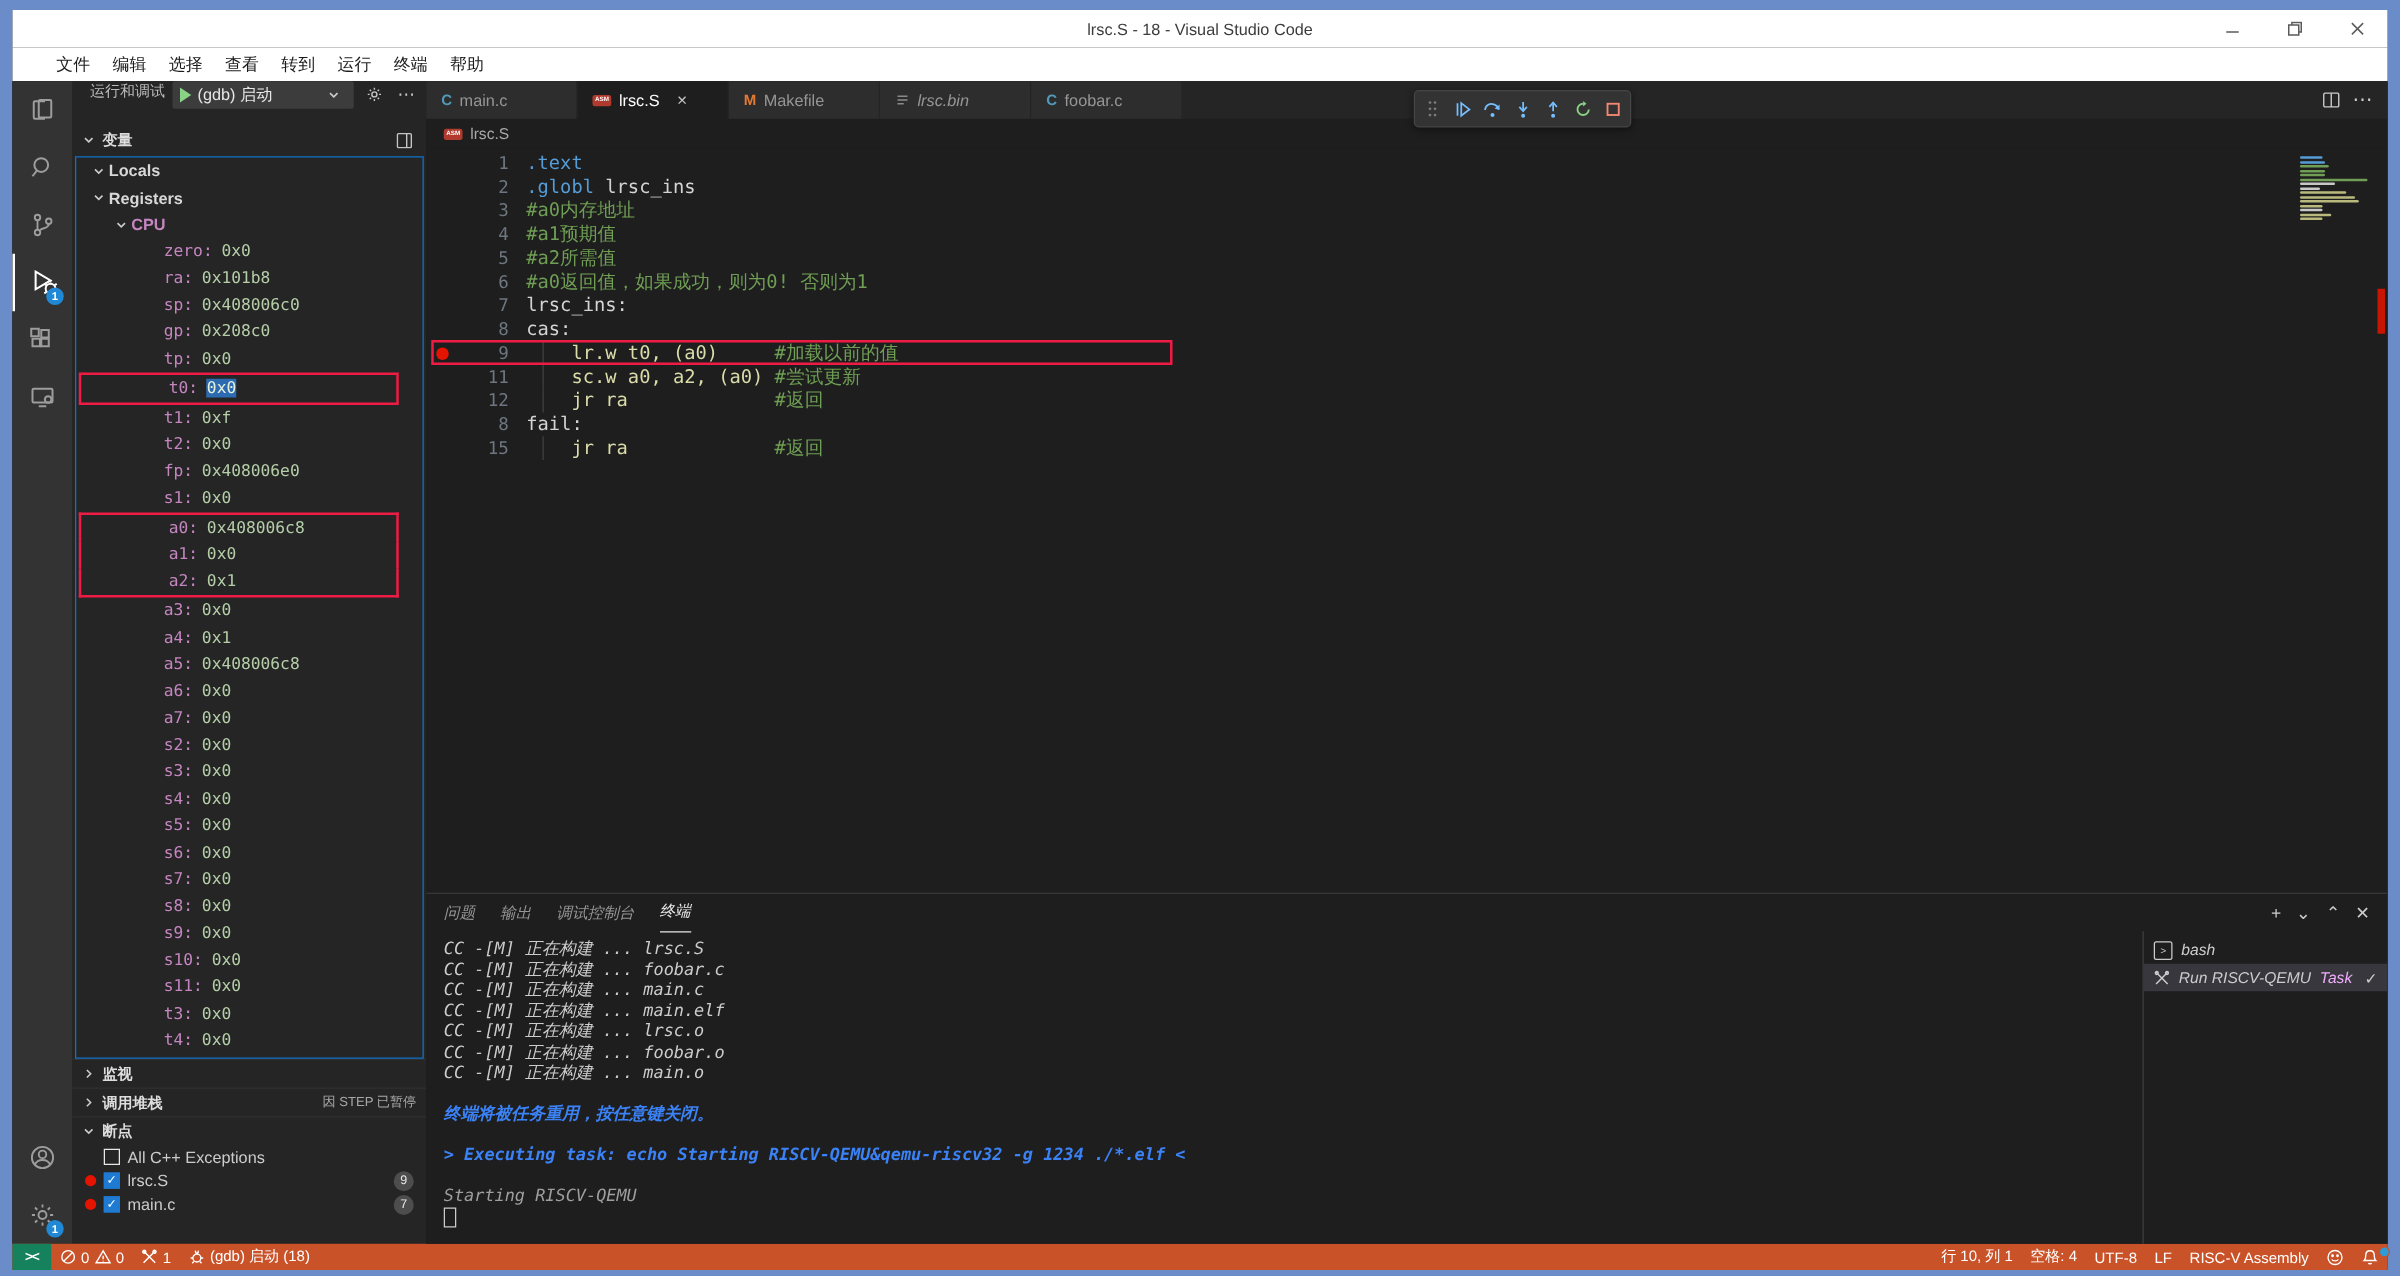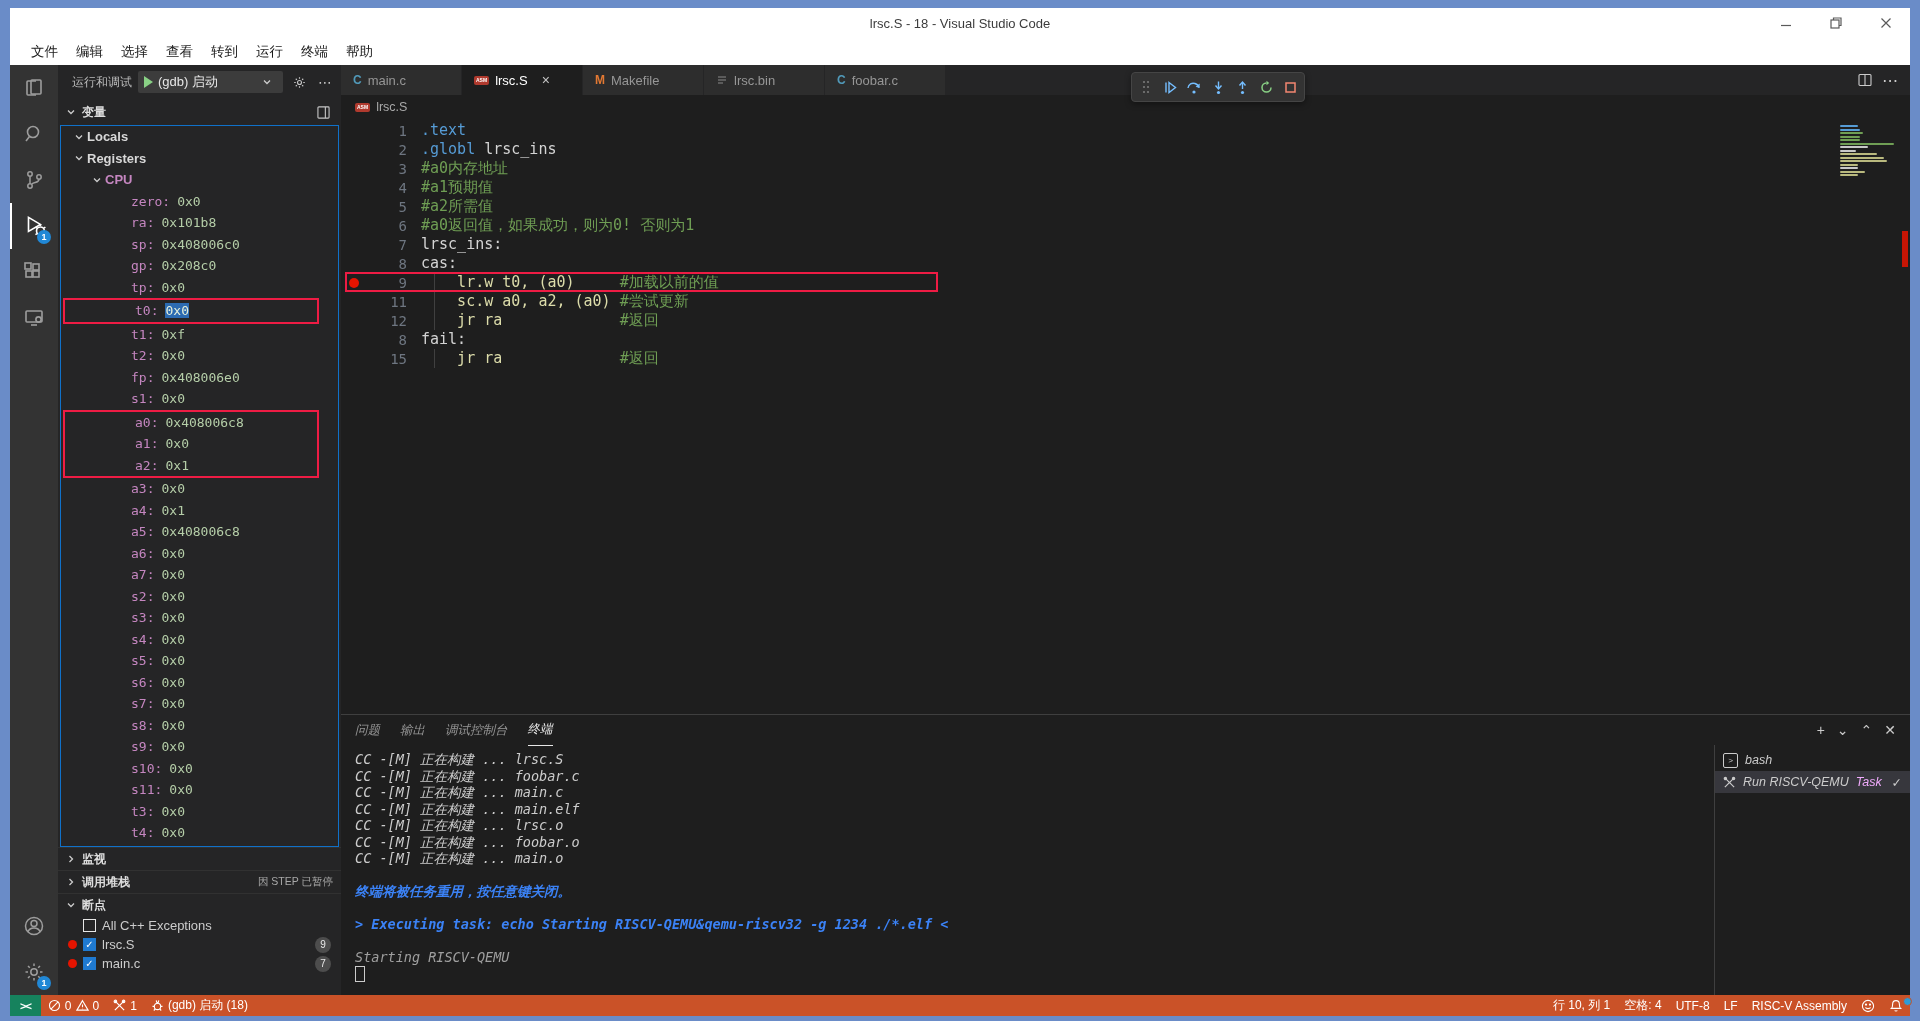--- a/index.html
+++ b/index.html
@@ -4,33 +4,33 @@
 <style>
   html,body{margin:0;padding:0;width:1920px;height:1021px;overflow:hidden;background:#6a8cc8;
     font-family:"Liberation Sans","DejaVu Sans",sans-serif;-webkit-font-smoothing:antialiased;}
   .window{position:absolute;top:8px;left:10px;right:10px;bottom:5px;display:flex;flex-direction:column;background:#1e1e1e;}
   
   .titlebar{height:30px;background:#ffffff;display:flex;align-items:center;position:relative;flex:0 0 auto;}
   .titlebar .title{position:absolute;left:0;right:0;text-align:center;font-size:13px;color:#3c3c3c;}
   .win-controls{position:absolute;right:6px;top:0;height:100%;display:flex;align-items:center;gap:30px;padding-right:8px;}
   .wbtn{width:20px;height:20px;display:flex;align-items:center;justify-content:center;color:#5a5a5a;font-size:14px;cursor:default;}
   .wbtn svg{display:block;}
-  .menubar{height:27px;background:#ffffff;display:flex;align-items:center;padding-left:12px;flex:0 0 auto;}
+  .menubar{height:27px;background:#ffffff;display:flex;align-items:center;padding-left:26px;flex:0 0 auto;}
   .menu-item{font-size:13.5px;color:#1b1b1b;padding:3px 9px;}
   
   .workbench{flex:1 1 auto;display:flex;min-height:0;background:#1e1e1e;}
   .activitybar{width:48px;background:#333333;display:flex;flex-direction:column;align-items:center;flex:0 0 auto;}
   .act{width:48px;height:46px;display:flex;align-items:center;justify-content:center;position:relative;color:#9d9d9d;}
   .act.active{color:#ffffff;border-left:2px solid #ffffff;width:46px;}
   .act .nbadge{position:absolute;right:7px;bottom:5px;background:#2188d6;color:#fff;font-size:9px;min-width:14px;height:14px;border-radius:8px;
      display:flex;align-items:center;justify-content:center;font-weight:bold;}
   .act-bottom{margin-top:auto;}
   
   .sidebar{width:283px;background:#252526;flex:0 0 auto;display:flex;flex-direction:column;font-size:13px;color:#cccccc;min-height:0;}
-  .sb-header{height:34px;display:flex;align-items:center;padding:0 6px 0 14px;gap:6px;flex:0 0 auto;}
+  .sb-header{height:34px;display:flex;padding:0 6px 0 14px;gap:6px;flex:0 0 auto;}
   .sb-title{font-size:12px;color:#bbbbbb;white-space:nowrap;}
   .launch-box{background:#3c3c3c;border-radius:2px;height:22px;display:flex;align-items:center;gap:5px;padding:0 6px;flex:1 1 auto;min-width:0;}
   .play{width:0;height:0;border-left:9px solid #89d185;border-top:6px solid transparent;border-bottom:6px solid transparent;flex:0 0 auto;}
   .launch-label{color:#e6e6e6;font-size:13px;white-space:nowrap;overflow:hidden;flex:1;}
   .hicon{color:#c5c5c5;display:flex;align-items:center;justify-content:center;width:20px;height:20px;font-size:14px;}
   .var-header{height:26px;display:flex;align-items:center;gap:6px;padding:0 8px;font-weight:bold;font-size:12px;color:#dddddd;flex:0 0 auto;}
   .var-header .sp{margin-left:auto;}
   .var-list{height:720px;margin:0 2px;border:1px solid #1071c9;overflow:hidden;flex:0 0 auto;position:relative;
      font-family:"DejaVu Sans Mono",monospace;font-size:13px;}
   .vrow{height:21.5px;display:flex;align-items:center;white-space:nowrap;}
@@ -52,21 +52,21 @@
   .bp-dot.none{background:transparent;}
   .cb{width:13px;height:13px;border:1.5px solid #e8e8e8;box-sizing:border-box;flex:0 0 auto;background:transparent;}
   .cb.checked{background:#1f7ad1;border-color:#1f7ad1;color:#fff;font-size:10px;line-height:11px;text-align:center;}
   .gray-badge{margin-left:auto;margin-right:10px;background:#4d4d4d;color:#e8e8e8;font-size:10px;min-width:16px;height:16px;border-radius:9px;
      display:flex;align-items:center;justify-content:center;font-family:"Liberation Sans",sans-serif;}
   
   .main{flex:1 1 auto;display:flex;flex-direction:column;min-width:0;position:relative;}
   .tabbar{height:30px;background:#252526;display:flex;flex:0 0 auto;position:relative;}
   .tab{display:flex;align-items:center;gap:6px;padding:0 12px;background:#2d2d2d;border-right:1px solid #252526;font-size:13px;color:#969696;min-width:96px;}
   .tab.active{background:#1e1e1e;color:#ffffff;}
-  .tab.italic .tab-label{}
+  .tab.italic .tab-label{font-style:italic;}
   .tab-close{margin-left:8px;font-size:14px;color:#c5c5c5;}
   .badge-c{color:#519aba;font-weight:bold;font-size:12px;}
   .badge-m{color:#e37933;font-weight:bold;font-size:12px;}
   .badge-asm{background:#b03a2e;color:#fff;font-size:5px;font-weight:bold;border-radius:2px;padding:2px 2px;line-height:5px;}
   .tab-actions{margin-left:auto;display:flex;align-items:center;gap:10px;padding-right:12px;color:#cccccc;}
   .dbg-toolbar{position:absolute;left:790px;top:7px;height:28px;background:#333333;border:1px solid #454545;border-radius:4px;
      display:flex;align-items:center;gap:4px;padding:0 4px;z-index:30;box-shadow:0 2px 6px rgba(0,0,0,.4);}
   .dbg-btn{width:20px;height:22px;display:flex;align-items:center;justify-content:center;}
   .breadcrumb{height:24px;display:flex;align-items:center;gap:6px;padding-left:14px;font-size:12.5px;color:#a9a9a9;background:#1e1e1e;flex:0 0 auto;}
   .code-area{flex:1 1 auto;position:relative;background:#1e1e1e;overflow:hidden;font-family:"DejaVu Sans Mono",monospace;}

